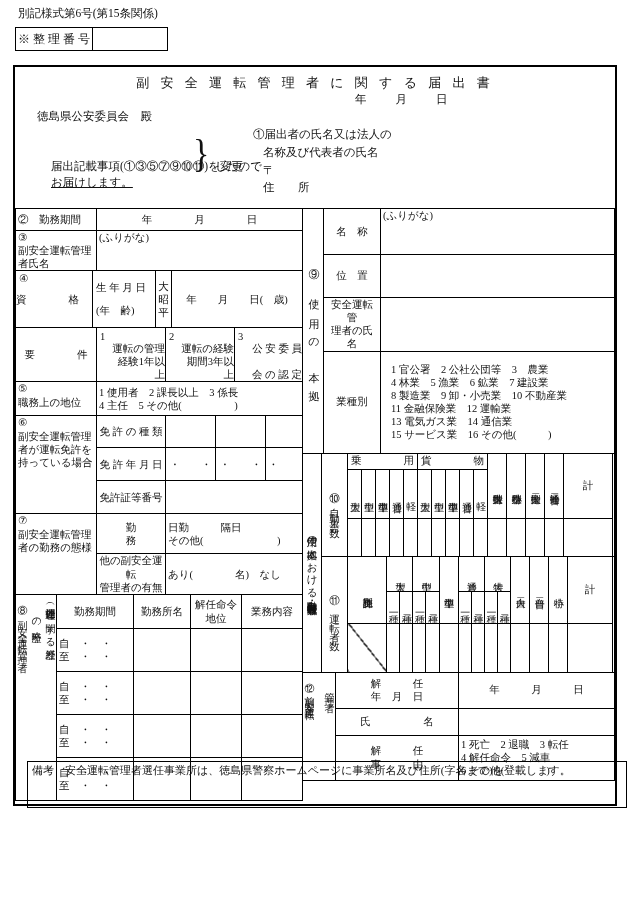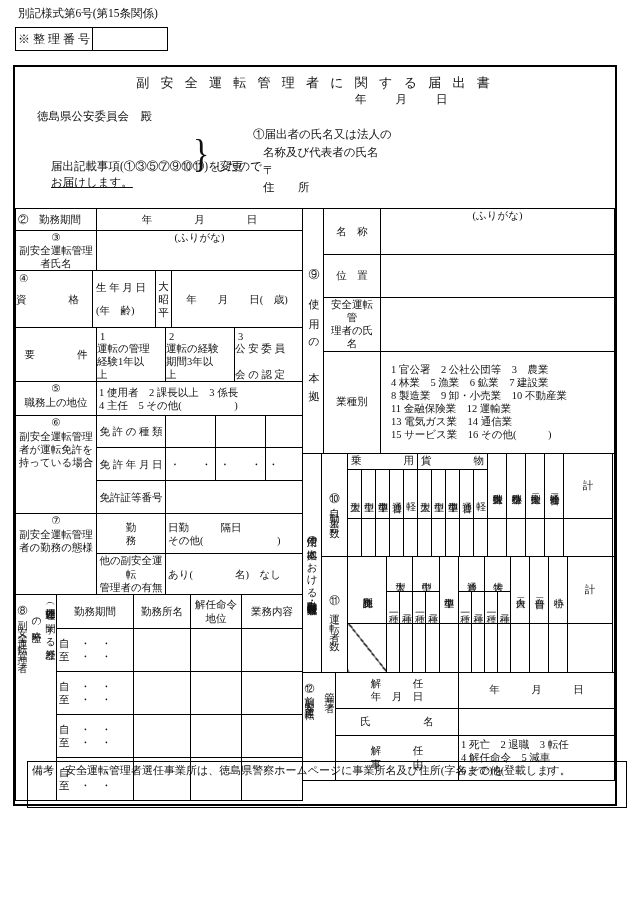--- a/index.html
+++ b/index.html
@@ -4,21 +4,21 @@
 <style>
   html,body{margin:0;padding:0;background:#fff;}
   body{width:630px;height:903px;position:relative;font-family:"Liberation Serif","DejaVu Serif",serif;color:#111;}
   .abs{position:absolute;}
   .pre{white-space:pre-line;}
   .v{writing-mode:vertical-rl;text-orientation:mixed;}
   table{border-collapse:collapse;table-layout:fixed;}
   td{border:1px solid #000;padding:0 2px;font-size:10.5px;line-height:1.25;overflow:hidden;vertical-align:middle;}
   .nopad{padding:0;}
   .c{text-align:center;}
-  .tl{vertical-align:top;text-align:center;}
+  .tl{vertical-align:top;text-align:left;}
   .formcode{left:18px;top:6px;font-size:11.5px;}
   .seiri{left:15px;top:27px;}
   .seiri td{height:22px;font-size:12px;}
   .mainbox{left:13px;top:49px;width:604px;height:741px;border:2px solid #000;box-sizing:border-box;margin-top:16px;}
   .hdr{position:absolute;font-size:11.5px;}
   .title{top:7px;left:0;width:100%;text-align:center;letter-spacing:4px;font-size:13px;}
   .hdate{top:25px;left:340px;letter-spacing:2px;}
   .addr{top:42px;left:22px;}
   .stline1{top:72px;left:36px;}
   .stline2{top:92px;left:36px;}
@@ -45,21 +45,21 @@
   .vc2{letter-spacing:2px;padding-top:14px;}
   .vc3{letter-spacing:1px;padding-top:2px;}
   .s12c1{letter-spacing:3px;}
   .s12c2{letter-spacing:5px;padding-top:10px;}
   .vh{font-size:10px;text-align:center;padding:1px 0;}
   .diag{background:linear-gradient(to right top,transparent calc(50% - 0.6px),#000 calc(50% - 0.6px),#000 calc(50% + 0.6px),transparent calc(50% + 0.6px));}
   .remarks{position:absolute;left:12px;top:694px;width:600px;}
   .remarks td{height:41px;vertical-align:top;font-size:11px;padding:2px 4px;}
   .num{position:absolute;top:1px;left:3px;font-size:10.5px;}
   .reqcell{position:relative;height:100%;}
-  .reqtxt{padding-top:13px;text-align:left;}
+  .reqtxt{padding-top:13px;text-align:right;}
 </style>
 </head>
 <body>
 
 <div class="abs formcode">別記様式第6号(第15条関係)</div>
 
 <table class="abs seiri">
   <tbody>
       <tr>
     <td style="width:72px" class="c">※ 整 理 番 号</td>

